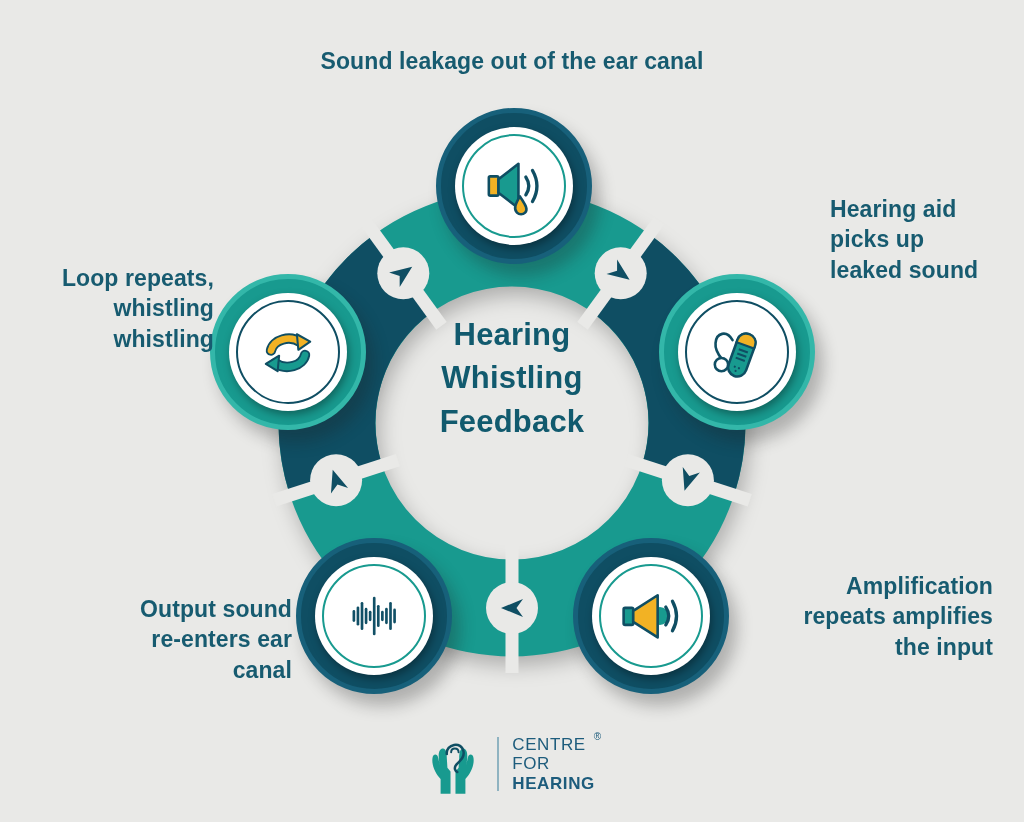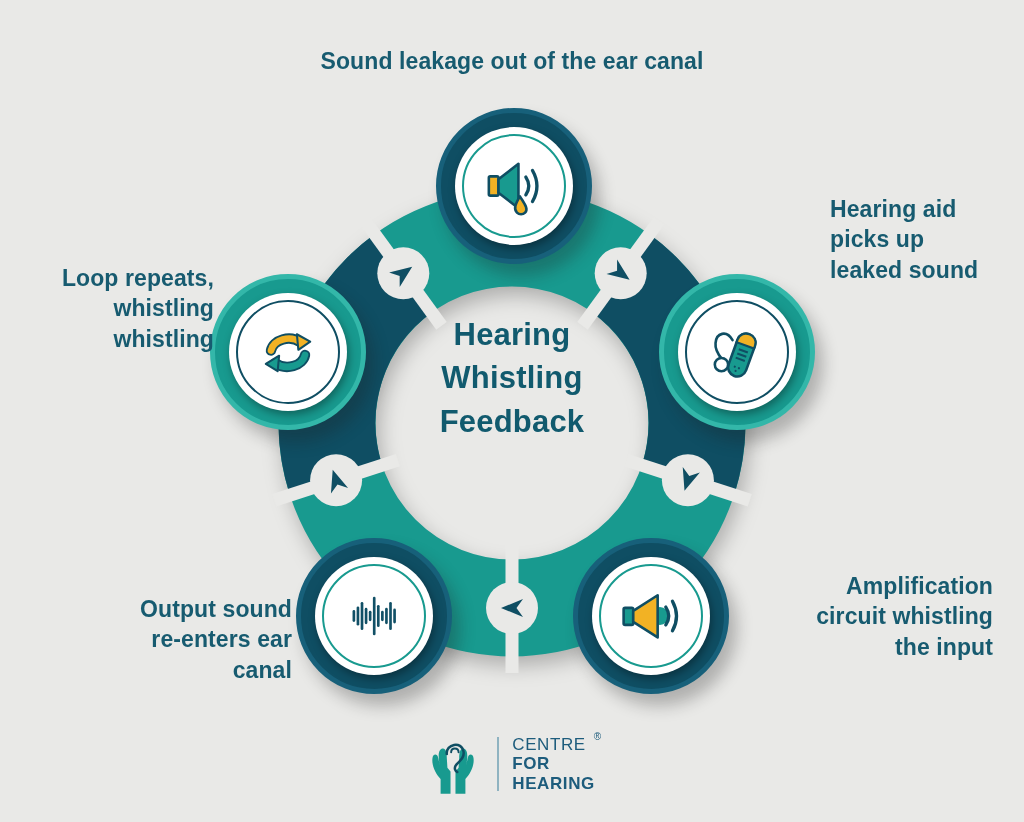--- a/index.html
+++ b/index.html
@@ -39,21 +39,21 @@
     line-height:1.4;letter-spacing:.2px;
   }
   .title span{display:block;}
   .logo{
     position:absolute;left:0;top:731px;width:1024px;z-index:2;
     display:flex;align-items:center;justify-content:center;gap:13px;
   }
   .logo-divider{width:2px;height:54px;background:#8fb3c1;}
   .logo-text{color:#1d5c7c;font-size:17px;line-height:1.12;letter-spacing:.6px;}
   .logo-text .l1{font-weight:400;position:relative;padding-right:16px;}
-  .logo-text .l2{font-weight:700;}
+  .logo-text .l2{font-weight:400;}
   .logo-text .l3{font-weight:700;}
   .reg{position:absolute;right:0;top:-4px;font-size:10px;font-weight:400;}
 </style>
 </head>
 <body>
 
 <div class="canvas">
 
   <svg class="ring-svg" width="1024" height="822" viewBox="0 0 1024 822">
     <g style="filter:drop-shadow(4px 9px 10px rgba(0,0,0,.25));">
@@ -178,21 +178,21 @@
   </div>
 
   <div class="label" style="left:830px;top:194px;width:190px;">
     <span>Hearing aid</span>
     <span>picks up</span>
     <span>leaked sound</span>
   </div>
 
   <div class="label" style="left:763px;top:571px;width:230px;text-align:right;">
     <span>Amplification</span>
-    <span>circuit whistling</span>
+    <span>repeats amplifies</span>
     <span>the input</span>
   </div>
 
   <div class="label align-right" style="left:82px;top:554px;width:210px;">
     <span>Output sound</span>
     <span>re-enters ear</span>
     <span>canal</span>
   </div>
 
   <div class="label align-right" style="left:22px;top:223px;width:192px;">

